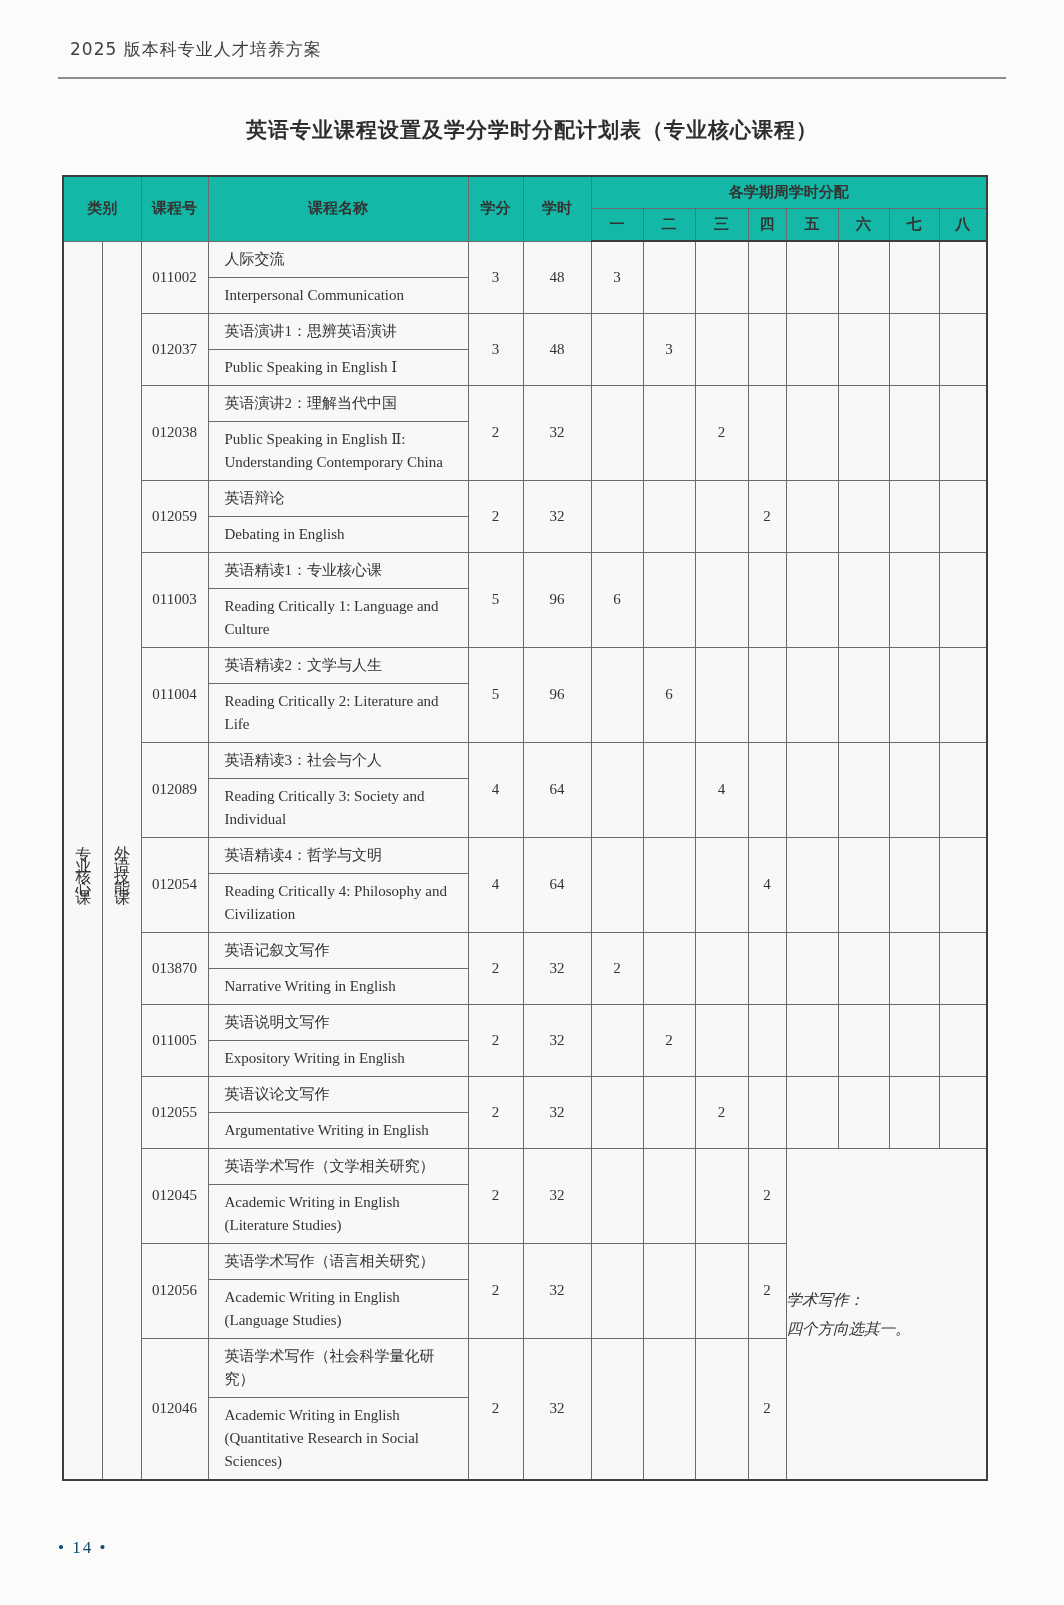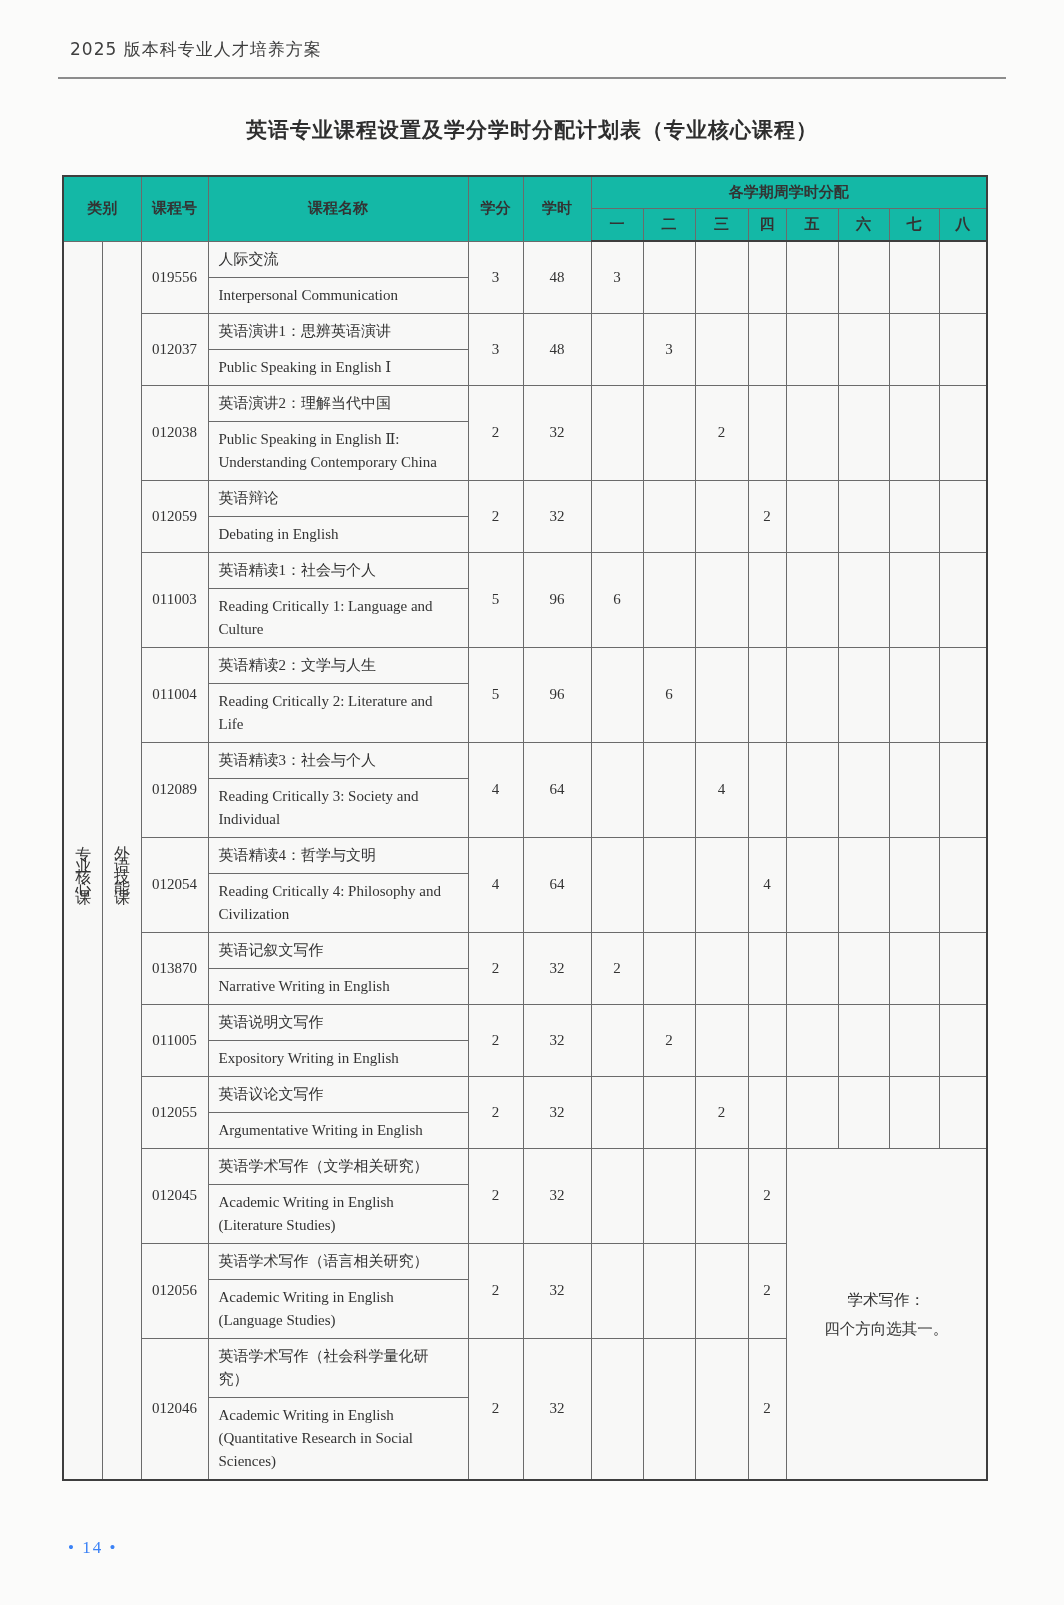--- a/index.html
+++ b/index.html
@@ -55,30 +55,30 @@
     letter-spacing:11px;
     font-size:16px;color:#333;
     padding:10px 0;
   }
   td.cid,td.num,td.sem{
     text-align:center;vertical-align:middle;
     font-size:15px;color:#333;
   }
   td.cname{
     text-align:left;vertical-align:middle;
-    padding:6px 10px;
+    padding:6px 16px;
     line-height:23px;color:#333;
   }
   td.note{
-    text-align:center;vertical-align:middle;
-    line-height:29px;font-size:15.5px;color:#333;
+    text-align:left;vertical-align:middle;
+    line-height:29px;font-size:15.5px;color:#333;font-style:italic;
   }
   .page-footer{
-    position:absolute;top:1538px;left:68px;
-    font-size:17px;color:#3b82f6;letter-spacing:2px;
+    position:absolute;top:1538px;left:58px;
+    font-size:17px;color:#0c4a6e;letter-spacing:2px;
   }
 </style>
 </head>
 <body>
 
 <div class="running-head">2025 版本科专业人才培养方案</div>
 <div class="head-rule"></div>
 <div class="doc-title">英语专业课程设置及学分学时分配计划表（专业核心课程）</div>
 
 <div class="table-wrap">
@@ -116,21 +116,21 @@
           <th>五</th>
           <th>六</th>
           <th>七</th>
           <th>八</th>
         </tr>
     </thead>
     <tbody id="table-body">
         <tr>
           <td rowspan="28" class="vert">专业核心课</td>
           <td rowspan="28" class="vert">外语技能课</td>
-          <td rowspan="2" class="cid">019556</td>
+          <td rowspan="2" class="cid">011002</td>
           <td class="cname">人际交流</td>
           <td rowspan="2" class="num">3</td>
           <td rowspan="2" class="num">48</td>
           <td rowspan="2" class="sem">3</td>
           <td rowspan="2" class="sem"></td>
           <td rowspan="2" class="sem"></td>
           <td rowspan="2" class="sem"></td>
           <td rowspan="2" class="sem"></td>
           <td rowspan="2" class="sem"></td>
           <td rowspan="2" class="sem"></td>
@@ -185,21 +185,21 @@
           <td rowspan="2" class="sem"></td>
           <td rowspan="2" class="sem"></td>
           <td rowspan="2" class="sem"></td>
           <td rowspan="2" class="sem"></td>
         </tr>
         <tr>
           <td class="cname">Debating in English</td>
         </tr>
         <tr>
           <td rowspan="2" class="cid">011003</td>
-          <td class="cname">英语精读1：社会与个人</td>
+          <td class="cname">英语精读1：专业核心课</td>
           <td rowspan="2" class="num">5</td>
           <td rowspan="2" class="num">96</td>
           <td rowspan="2" class="sem">6</td>
           <td rowspan="2" class="sem"></td>
           <td rowspan="2" class="sem"></td>
           <td rowspan="2" class="sem"></td>
           <td rowspan="2" class="sem"></td>
           <td rowspan="2" class="sem"></td>
           <td rowspan="2" class="sem"></td>
           <td rowspan="2" class="sem"></td>

